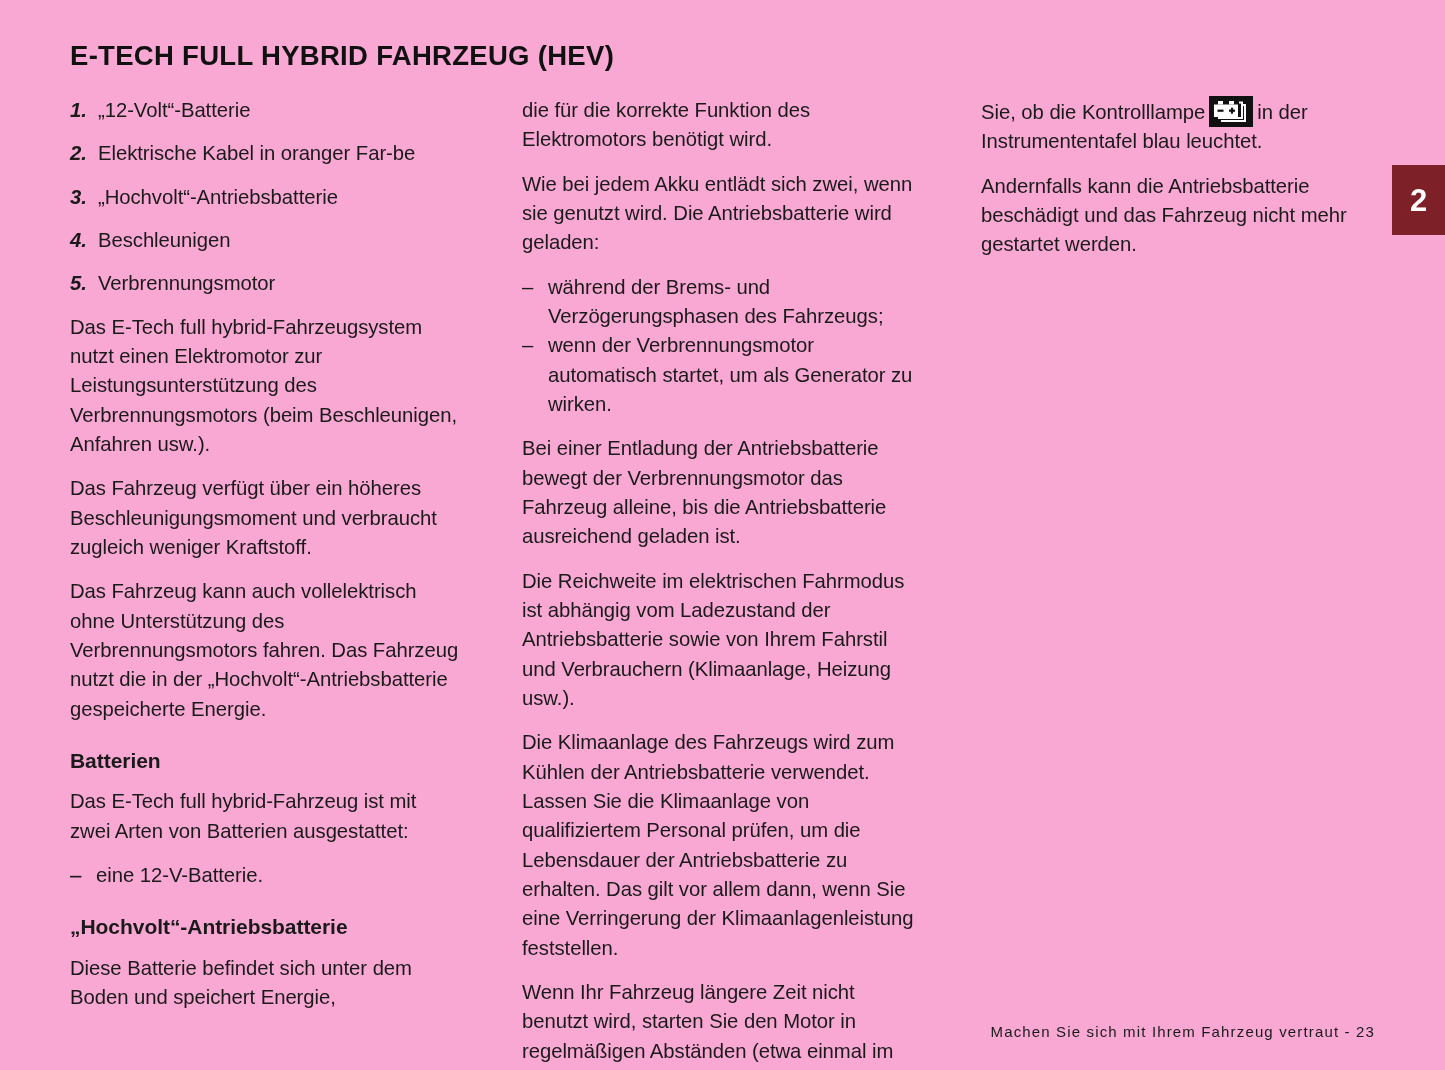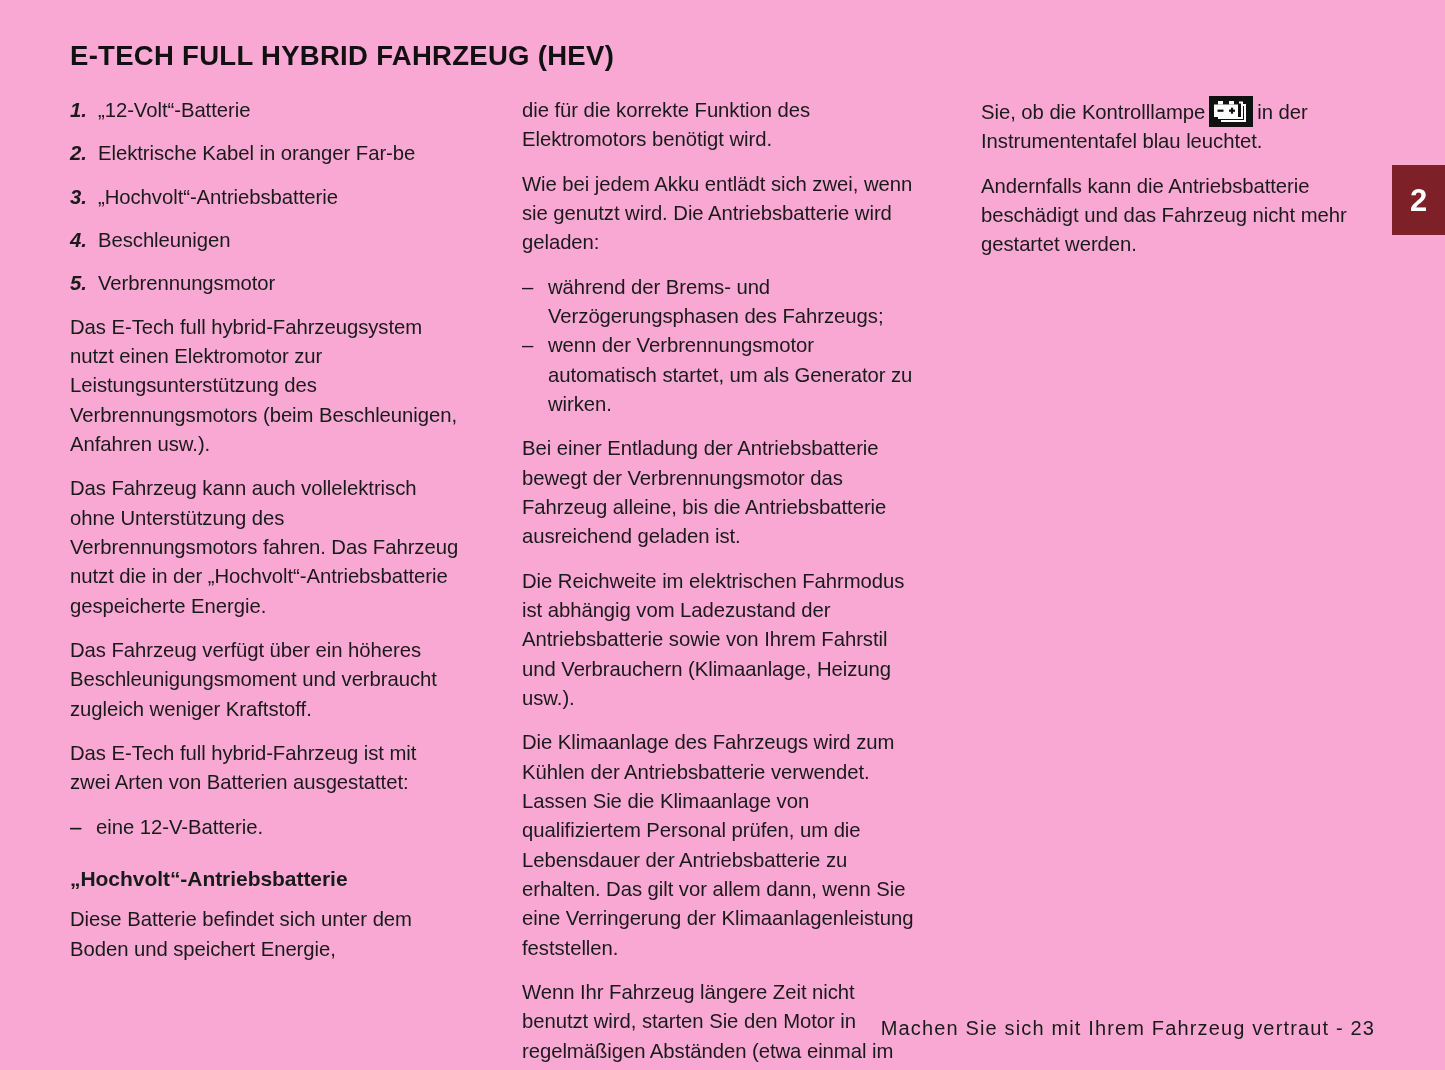--- a/index.html
+++ b/index.html
@@ -126,21 +126,21 @@
     margin: 0 4px;
     position: relative;
   }
   .batt-icon svg { display: block; }
 
   
   .footer {
     position: absolute;
     right: 70px;
     bottom: 30px;
-    font-size: 20px;
+    font-size: 15px;
     letter-spacing: 1.15px;
     color: #1a1a1a;
     white-space: nowrap;
   }
 </style>
 </head>
 <body>
 
 <div class="page">
 
@@ -169,23 +169,24 @@
       <div class="li">
         <span class="num">4.</span>
         <span>Beschleunigen</span>
       </div>
       <div class="li">
         <span class="num">5.</span>
         <span>Verbrennungsmotor</span>
       </div>
 
       <p>Das E-Tech full hybrid-Fahrzeugsystem nutzt einen Elektromotor zur Leistungsunterstützung des Verbrennungsmotors (beim Beschleunigen, Anfahren usw.).</p>
+      <p>Das Fahrzeug verfügt über ein höheres Beschleunigungsmoment und verbraucht zugleich weniger Kraftstoff.</p>
       <p>Das Fahrzeug kann auch vollelektrisch ohne Unterstützung des Verbrennungsmotors fahren. Das Fahrzeug nutzt die in der „Hochvolt“-Antriebsbatterie gespeicherte Energie.</p>
-      <p>Das Fahrzeug verfügt über ein höheres Beschleunigungsmoment und verbraucht zugleich weniger Kraftstoff.</p>
-
+
+      <h3>Batterien</h3>
 
       <p>Das E-Tech full hybrid-Fahrzeug ist mit zwei Arten von Batterien ausgestattet:</p>
 
       <div class="dashgroup">
         <div class="dash">
           <span class="bullet">–</span>
         </div>
         <div class="dash">
           <span class="bullet">–</span>
           <span>eine 12-V-Batterie.</span>

